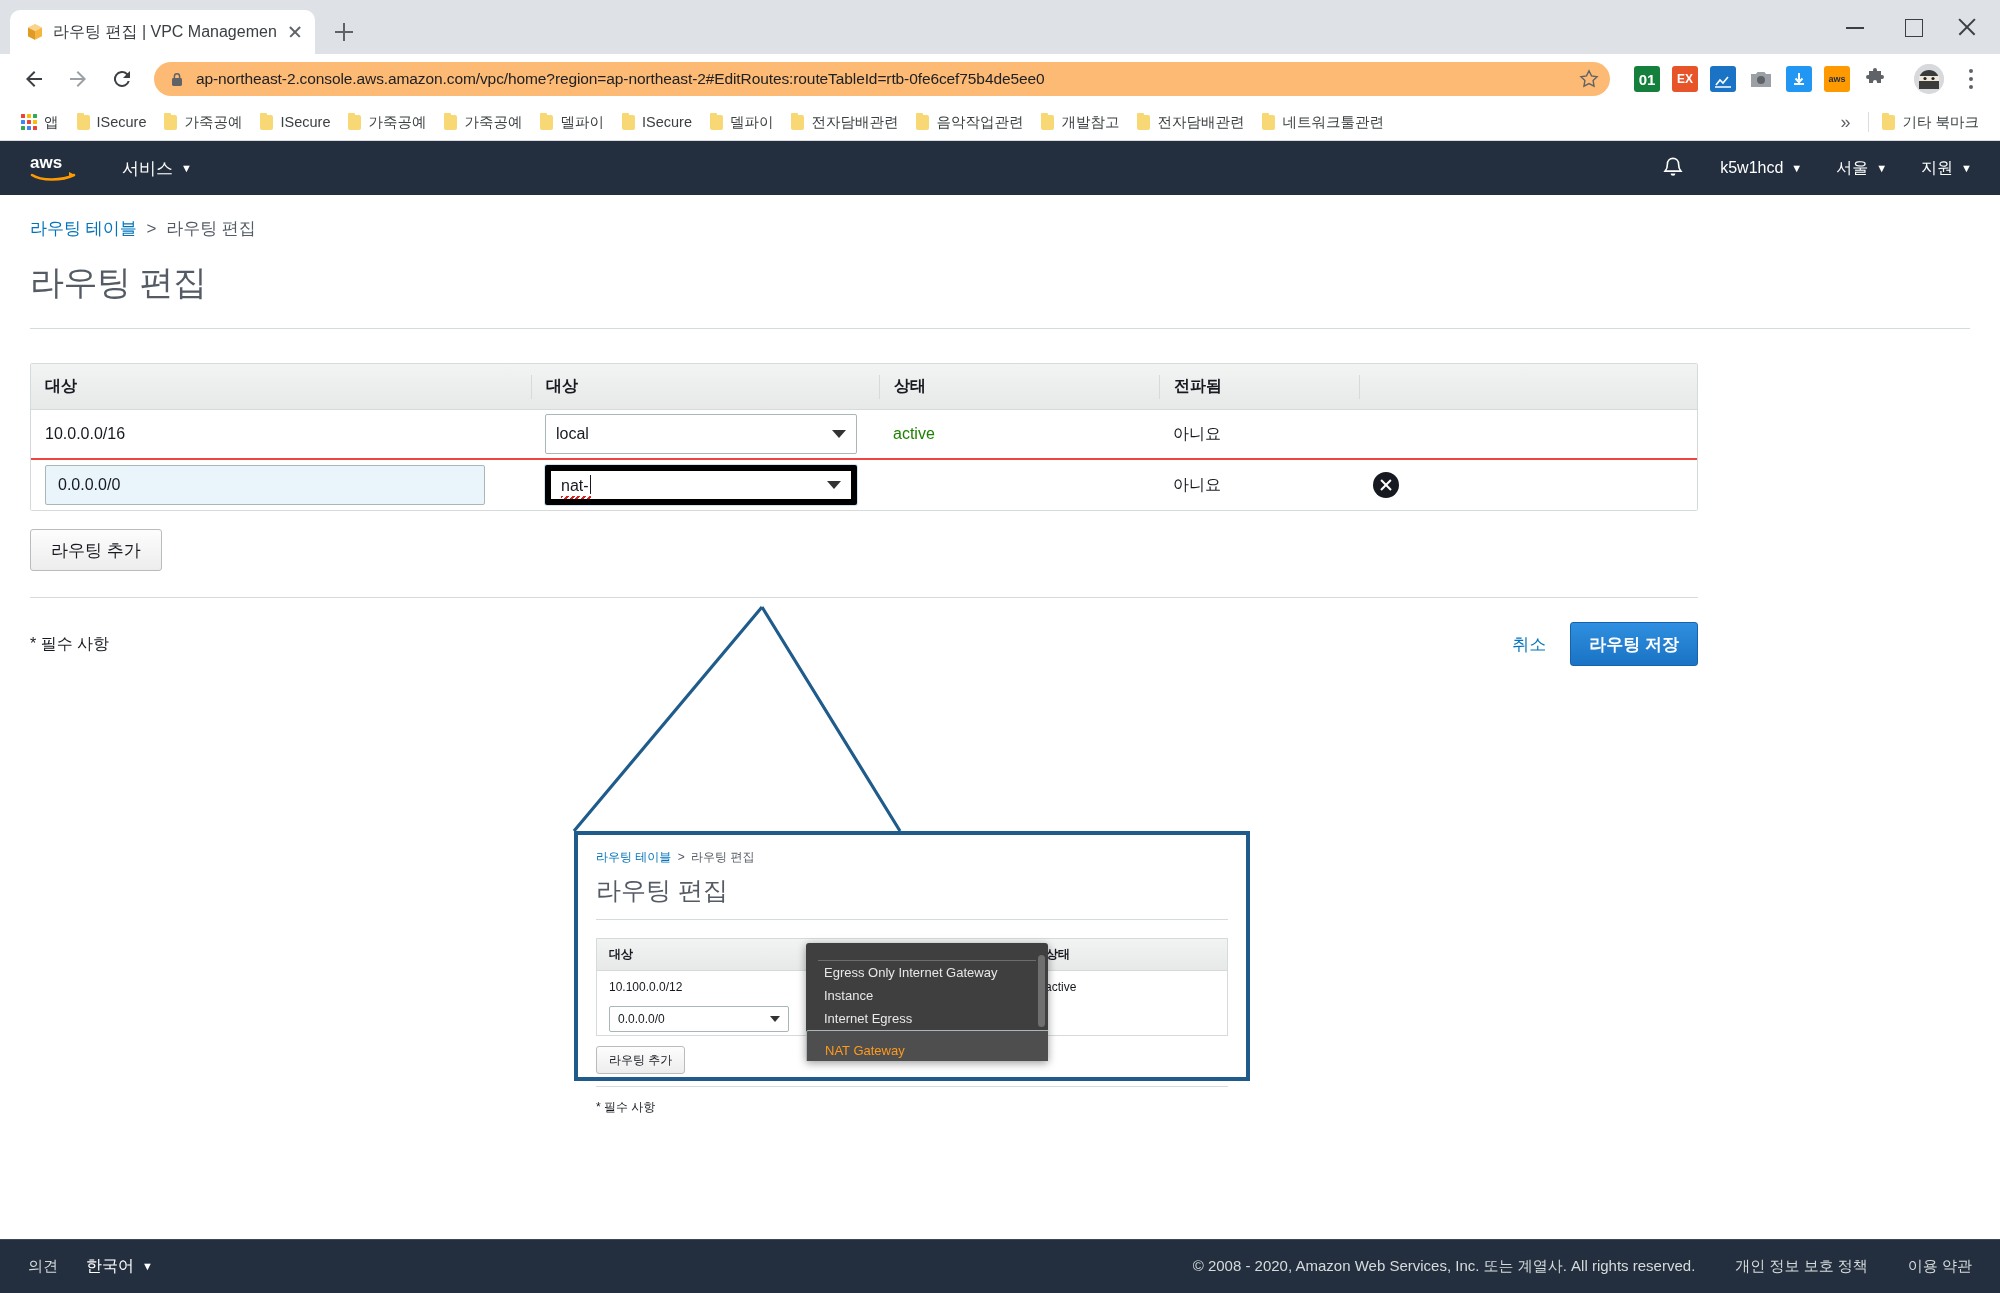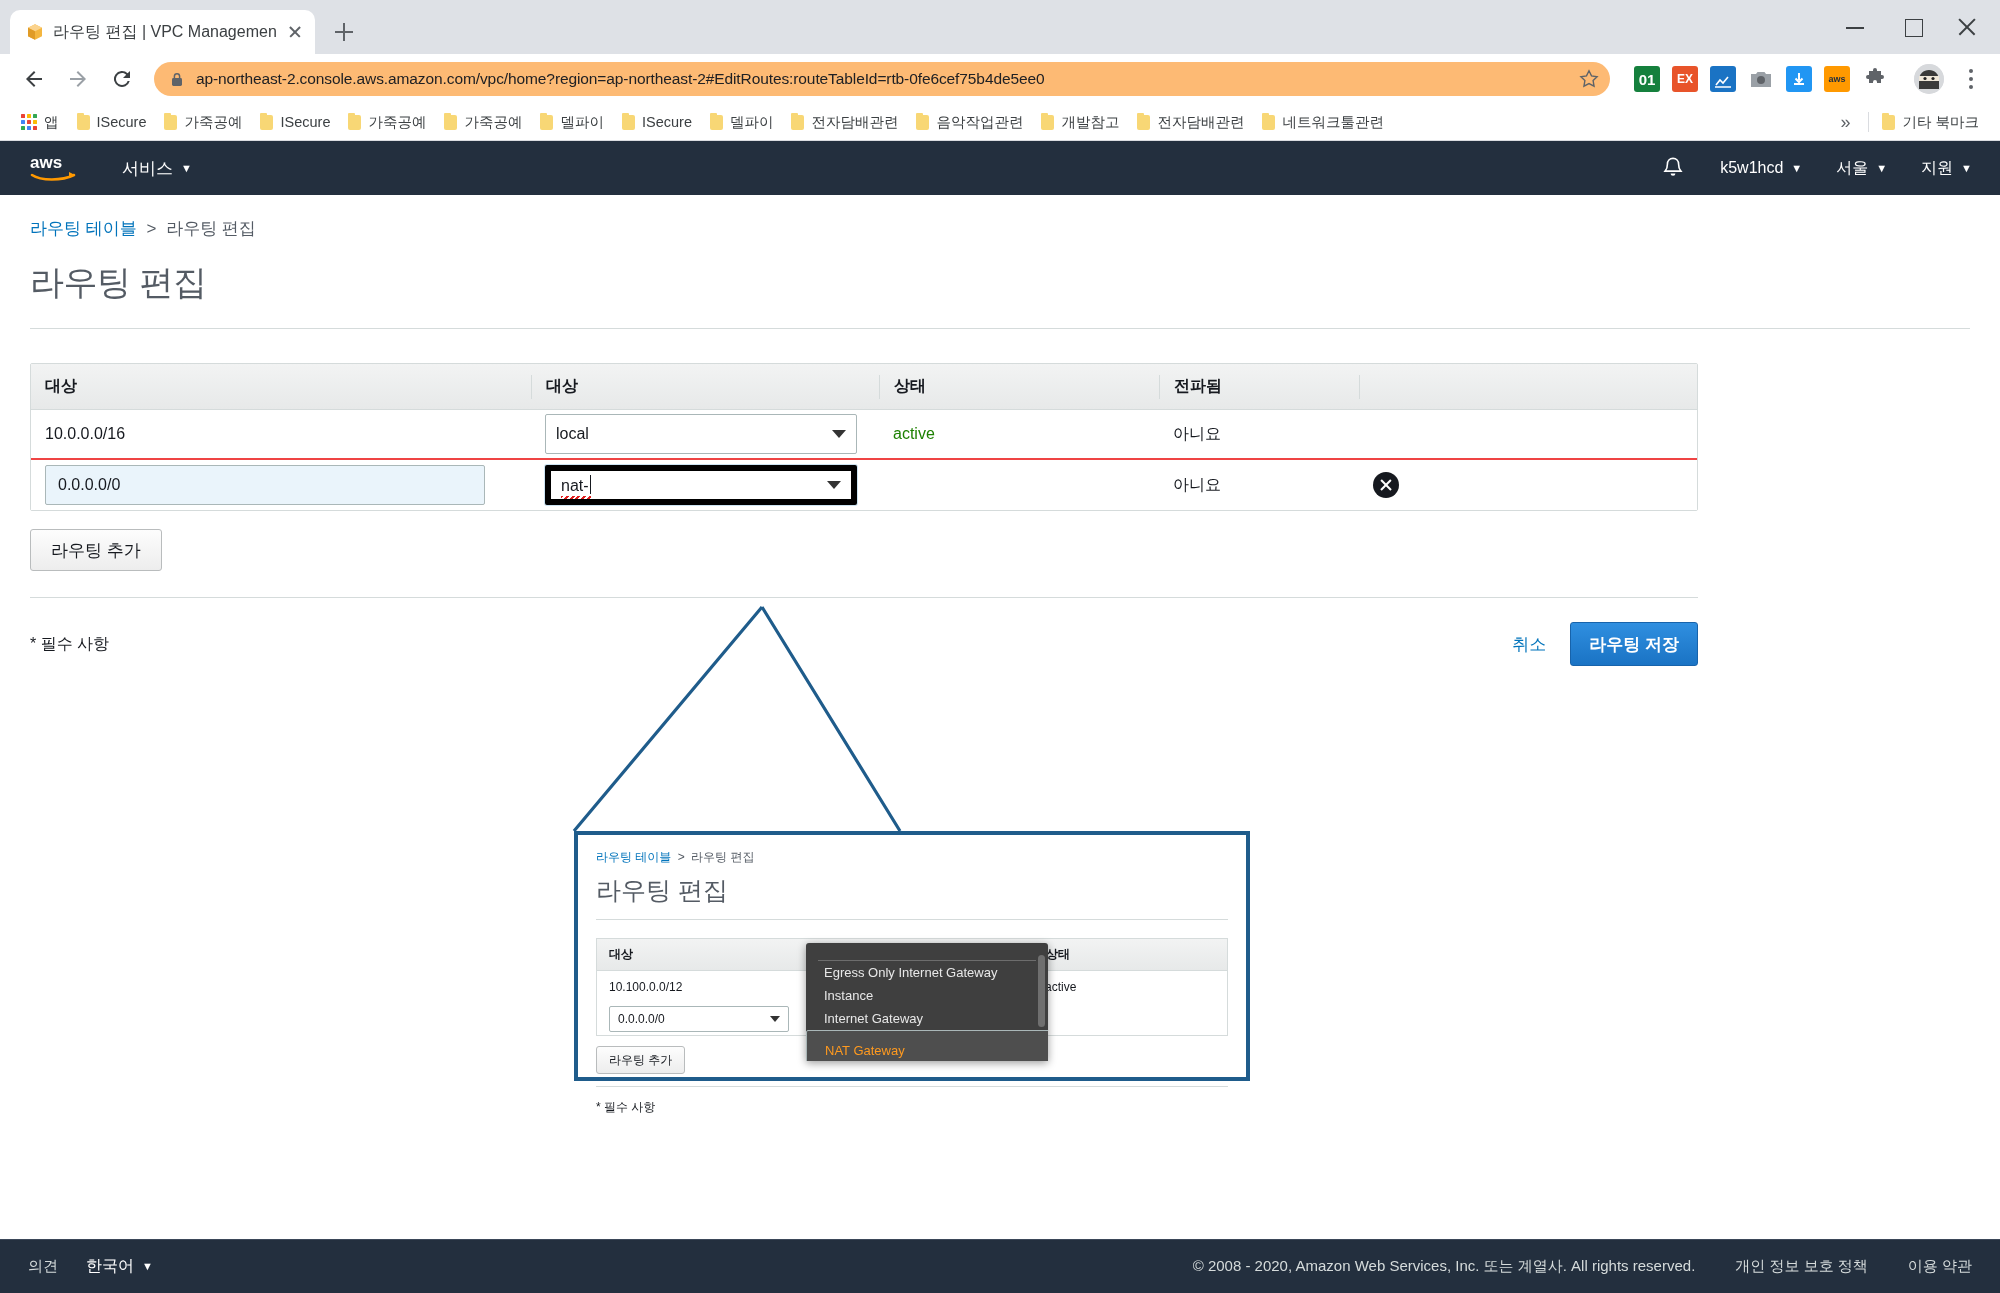--- a/index.html
+++ b/index.html
@@ -623,21 +623,21 @@
 
         <button class="co-addbtn">라우팅 추가</button>
         <div class="co-foot">* 필수 사항</div>
 
         
         <div class="co-dd">
           <div class="co-dd-top"></div>
           <ul>
             <li>Egress Only Internet Gateway</li>
             <li>Instance</li>
-            <li>Internet Gateway</li>
+            <li>Internet Egress</li>
             <li class="sel">NAT Gateway</li>
 
           </ul>
           <div class="co-dd-sb"></div>
         </div>
       </div>
     </div>
 
     <div class="awsfoot">
       <div class="left">

